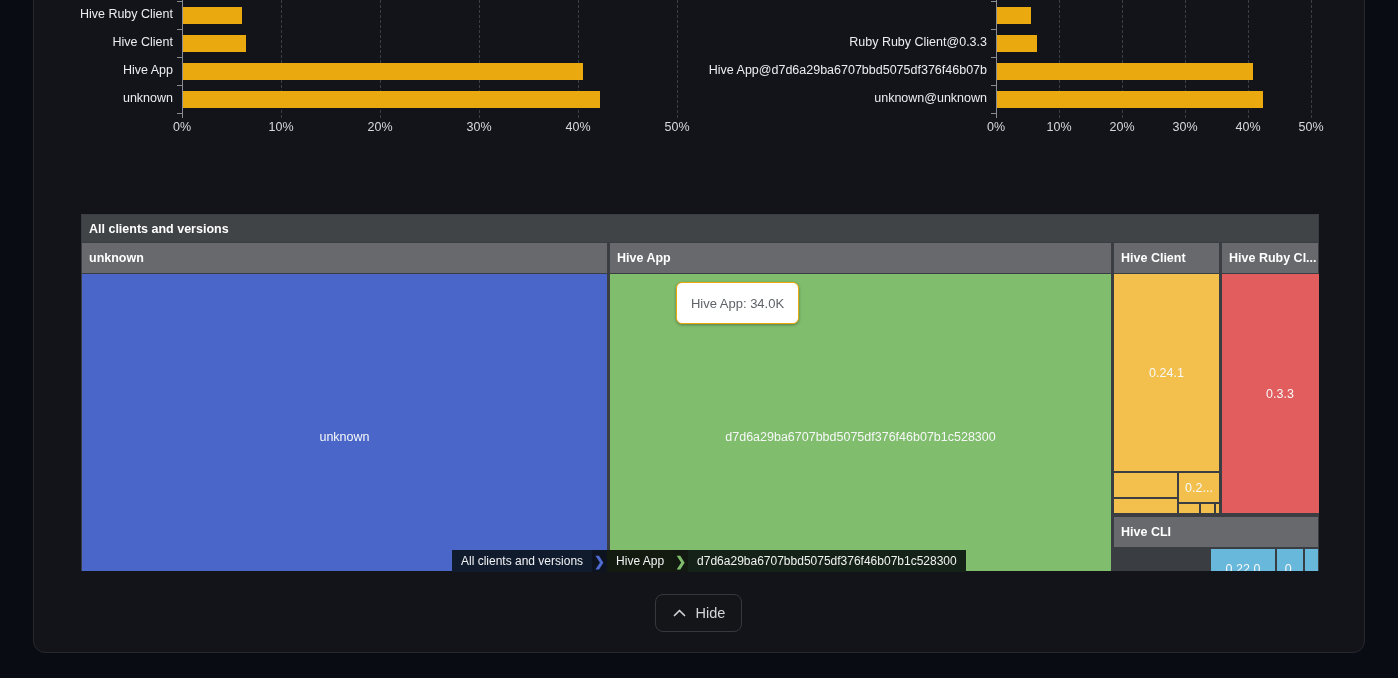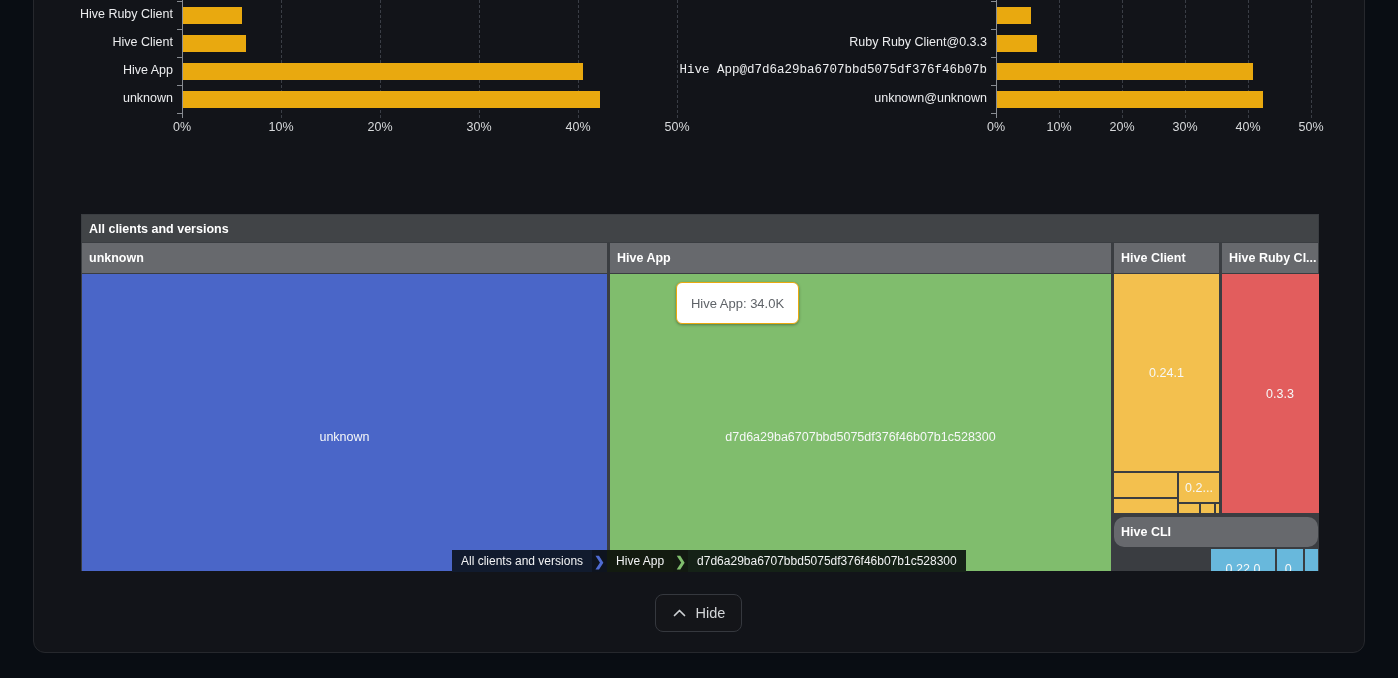--- a/index.html
+++ b/index.html
@@ -86,21 +86,21 @@
       <div class="grid-line" style="left: 1311px;"></div>
       <div class="axis-line" style="left: 996px;"></div>
       <div class="axis-tick" style="left: 991px; top: 1px;"></div>
       <div class="axis-tick" style="left: 991px; top: 29px;"></div>
       <div class="axis-tick" style="left: 991px; top: 57px;"></div>
       <div class="axis-tick" style="left: 991px; top: 85px;"></div>
       <div class="axis-tick" style="left: 991px; top: 113px;"></div>
       <div class="bar" style="left: 997px; top: 7px; width: 34px; background: rgb(233, 169, 15);"></div>
       <div class="cat-label" style="left: 667px; top: 35px;">Ruby Ruby Client@0.3.3</div>
       <div class="bar" style="left: 997px; top: 35px; width: 40px; background: rgb(233, 169, 15);"></div>
-      <div class="cat-label" style="left: 667px; top: 63px; font-family: Liberation Mono, monospace;">Hive App@d7d6a29ba6707bbd5075df376f46b07b</div>
+      <div class="cat-label" style="left: 667px; top: 63px;">Hive App@d7d6a29ba6707bbd5075df376f46b07b</div>
       <div class="bar" style="left: 997px; top: 63px; width: 256px; background: rgb(233, 169, 15);"></div>
       <div class="cat-label" style="left: 667px; top: 91px;">unknown@unknown</div>
       <div class="bar" style="left: 997px; top: 91px; width: 266px; background: rgb(233, 169, 15);"></div>
       <div class="x-tick" style="left: 996px;">0%</div>
       <div class="x-tick" style="left: 1059px;">10%</div>
       <div class="x-tick" style="left: 1122px;">20%</div>
       <div class="x-tick" style="left: 1185px;">30%</div>
       <div class="x-tick" style="left: 1248px;">40%</div>
       <div class="x-tick" style="left: 1311px;">50%</div>
     </div>
@@ -124,21 +124,21 @@
         <span>0.2...</span>
       </div>
       <div class="tm-tile" style="left: 1033px; top: 285px; width: 63px; height: 14px; background: rgb(243, 192, 78);"></div>
       <div class="tm-tile" style="left: 1098px; top: 290px; width: 20px; height: 9px; background: rgb(243, 192, 78);"></div>
       <div class="tm-tile" style="left: 1120px; top: 290px; width: 13px; height: 9px; background: rgb(243, 192, 78);"></div>
       <div class="tm-tile" style="left: 1135px; top: 290px; width: 3px; height: 9px; background: rgb(243, 192, 78);"></div>
       <div class="tm-sec-header" style="left: 1141px; top: 29px; width: 96px; height: 30px;">Hive Ruby Cl...</div>
       <div class="tm-tile" style="left: 1141px; top: 60px; width: 96px; height: 239px; background: rgb(226, 93, 93); padding-left: 10px;">
         <span>0.3.3</span>
       </div>
-      <div class="tm-sec-header" style="left: 1033px; top: 303px; width: 204px; height: 30px; border-radius: 10px;">Hive CLI</div>
+      <div class="tm-sec-header" style="left: 1033px; top: 303px; width: 204px; height: 30px;">Hive CLI</div>
       <div class="tm-tile" style="left: 1130px; top: 335px; width: 64px; height: 40px; background: rgb(104, 184, 220);">
         <span>0.22.0</span>
       </div>
       <div class="tm-tile" style="left: 1196px; top: 335px; width: 26px; height: 40px; background: rgb(104, 184, 220);">
         <span>0.</span>
       </div>
       <div class="tm-tile" style="left: 1224px; top: 335px; width: 13px; height: 40px; background: rgb(104, 184, 220);"></div>
     </div>
 
   <div class="tm-tooltip">

